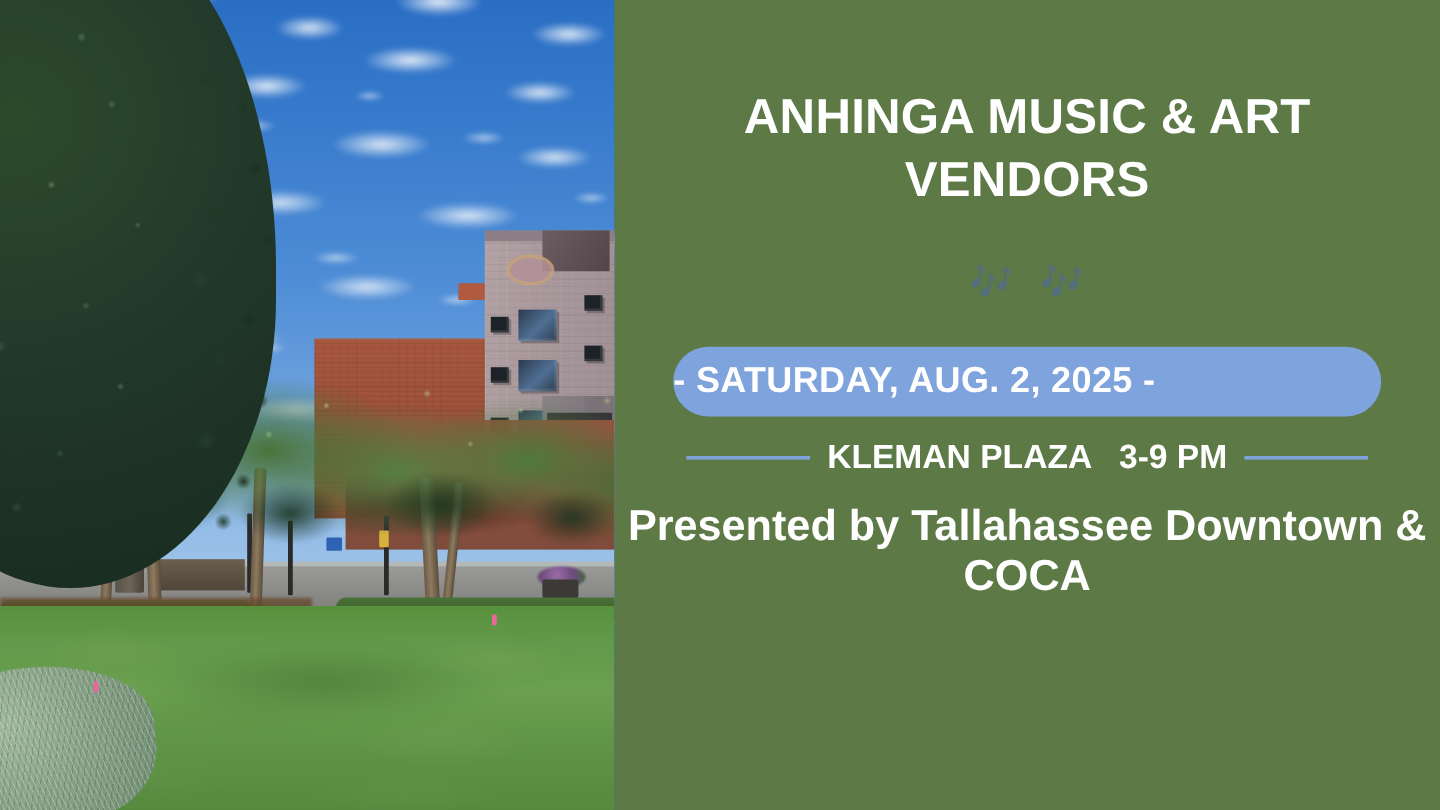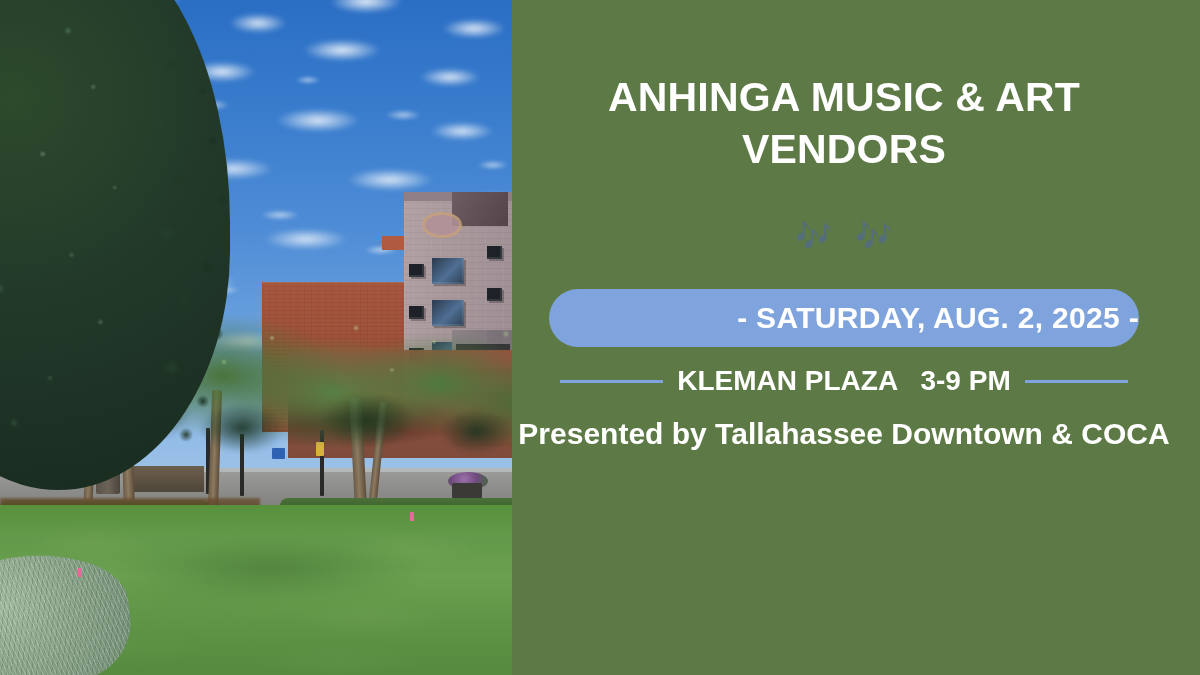--- a/index.html
+++ b/index.html
@@ -461,21 +461,21 @@
   .flag {
     position: absolute;
     width: 4px; height: 9px;
     background: #e8689c;
     border-radius: 1px;
   }
 
   
   #info-panel {
     position: absolute;
-    left: 500px; top: 0;
+    left: 512px; top: 0;
     width: 688px; height: 675px;
     display: flex;
     flex-direction: column;
     align-items: center;
   }
 
   .title {
     width: 600px;
     margin-top: 72px;
     color: #ffffff;
@@ -513,21 +513,21 @@
     width: 590px;
     height: 58px;
     border-radius: 29px;
     background: #7fa3dc;
     color: #ffffff;
     font-size: 30px;
     font-weight: bold;
     letter-spacing: .3px;
     display: flex;
     align-items: center;
-    justify-content: flex-end;
+    justify-content: flex-start;
   }
 
   .venue-row {
     margin-top: 18px;
     width: 568px;
     display: flex;
     align-items: center;
     justify-content: center;
     gap: 12px;
   }
@@ -542,21 +542,21 @@
     font-size: 28px;
     font-weight: bold;
     white-space: pre;
     padding: 0 2px;
   }
 
   .presenter {
     margin-top: 20px;
     width: 680px;
     color: #ffffff;
-    font-size: 30px;
+    font-size: 36px;
     font-weight: bold;
     text-align: center;
   }
 </style>
 </head>
 <body>
 
 <div id="poster">
 
   <div id="photo-panel">

